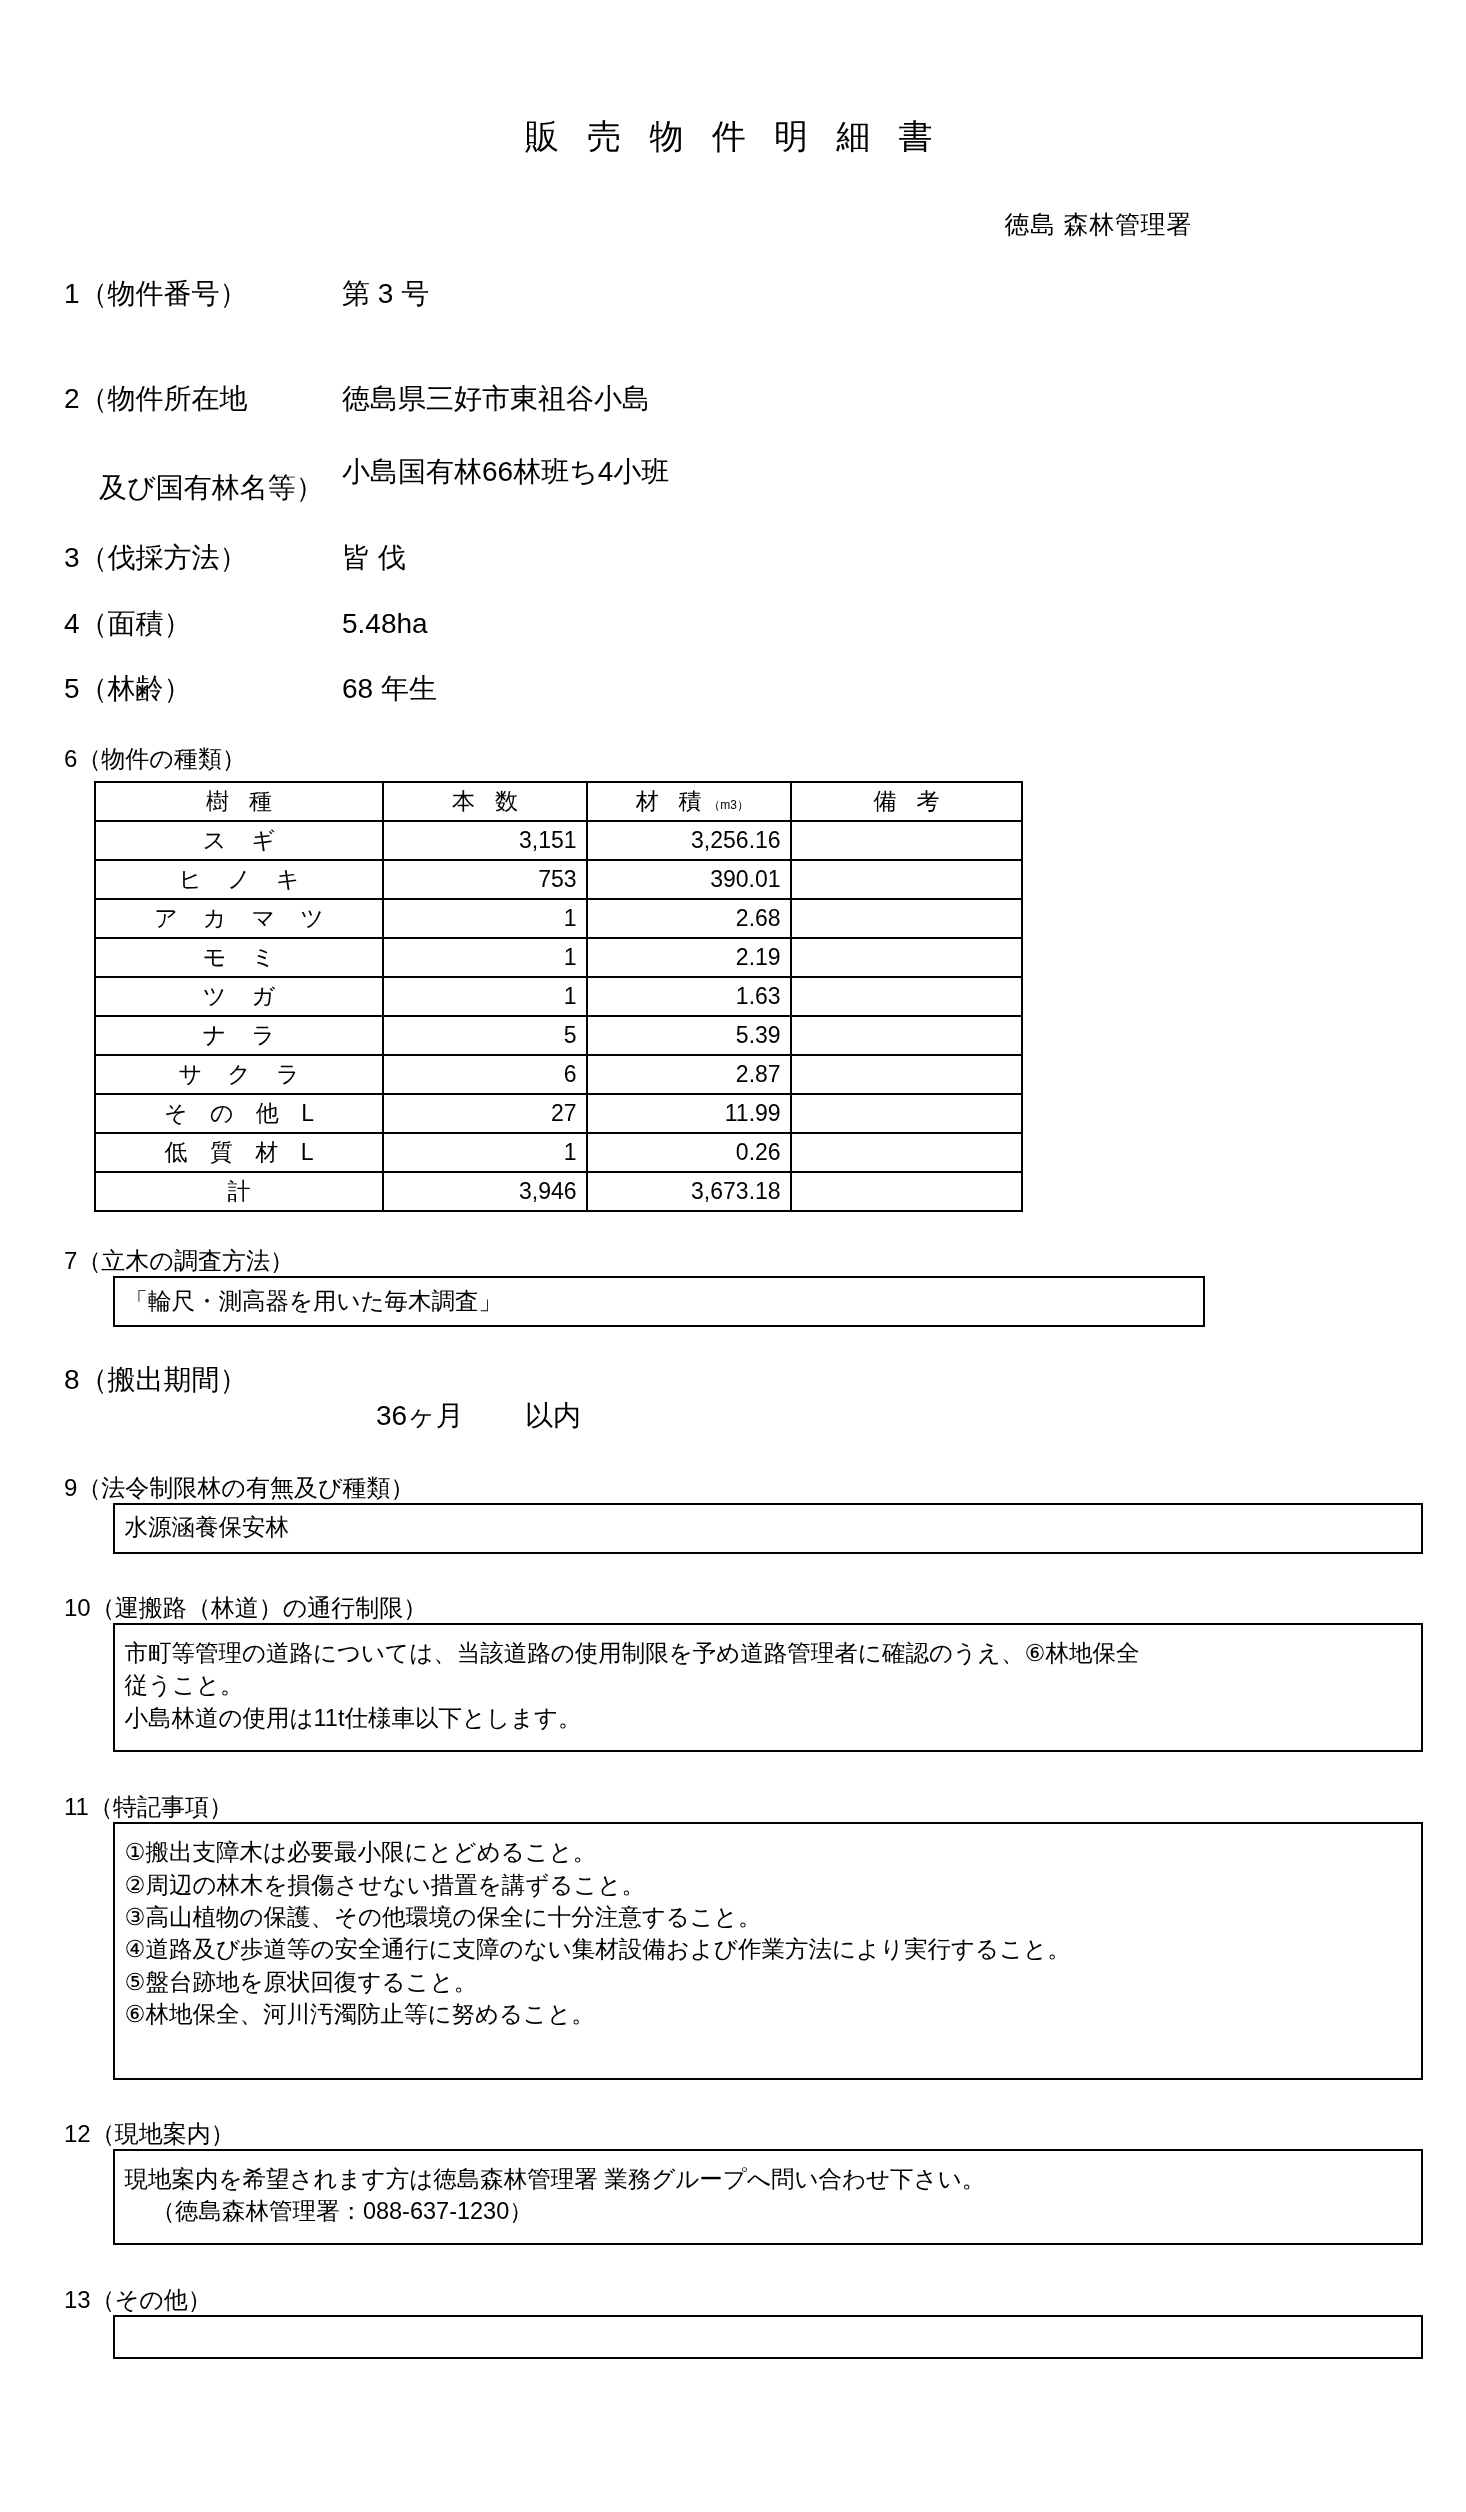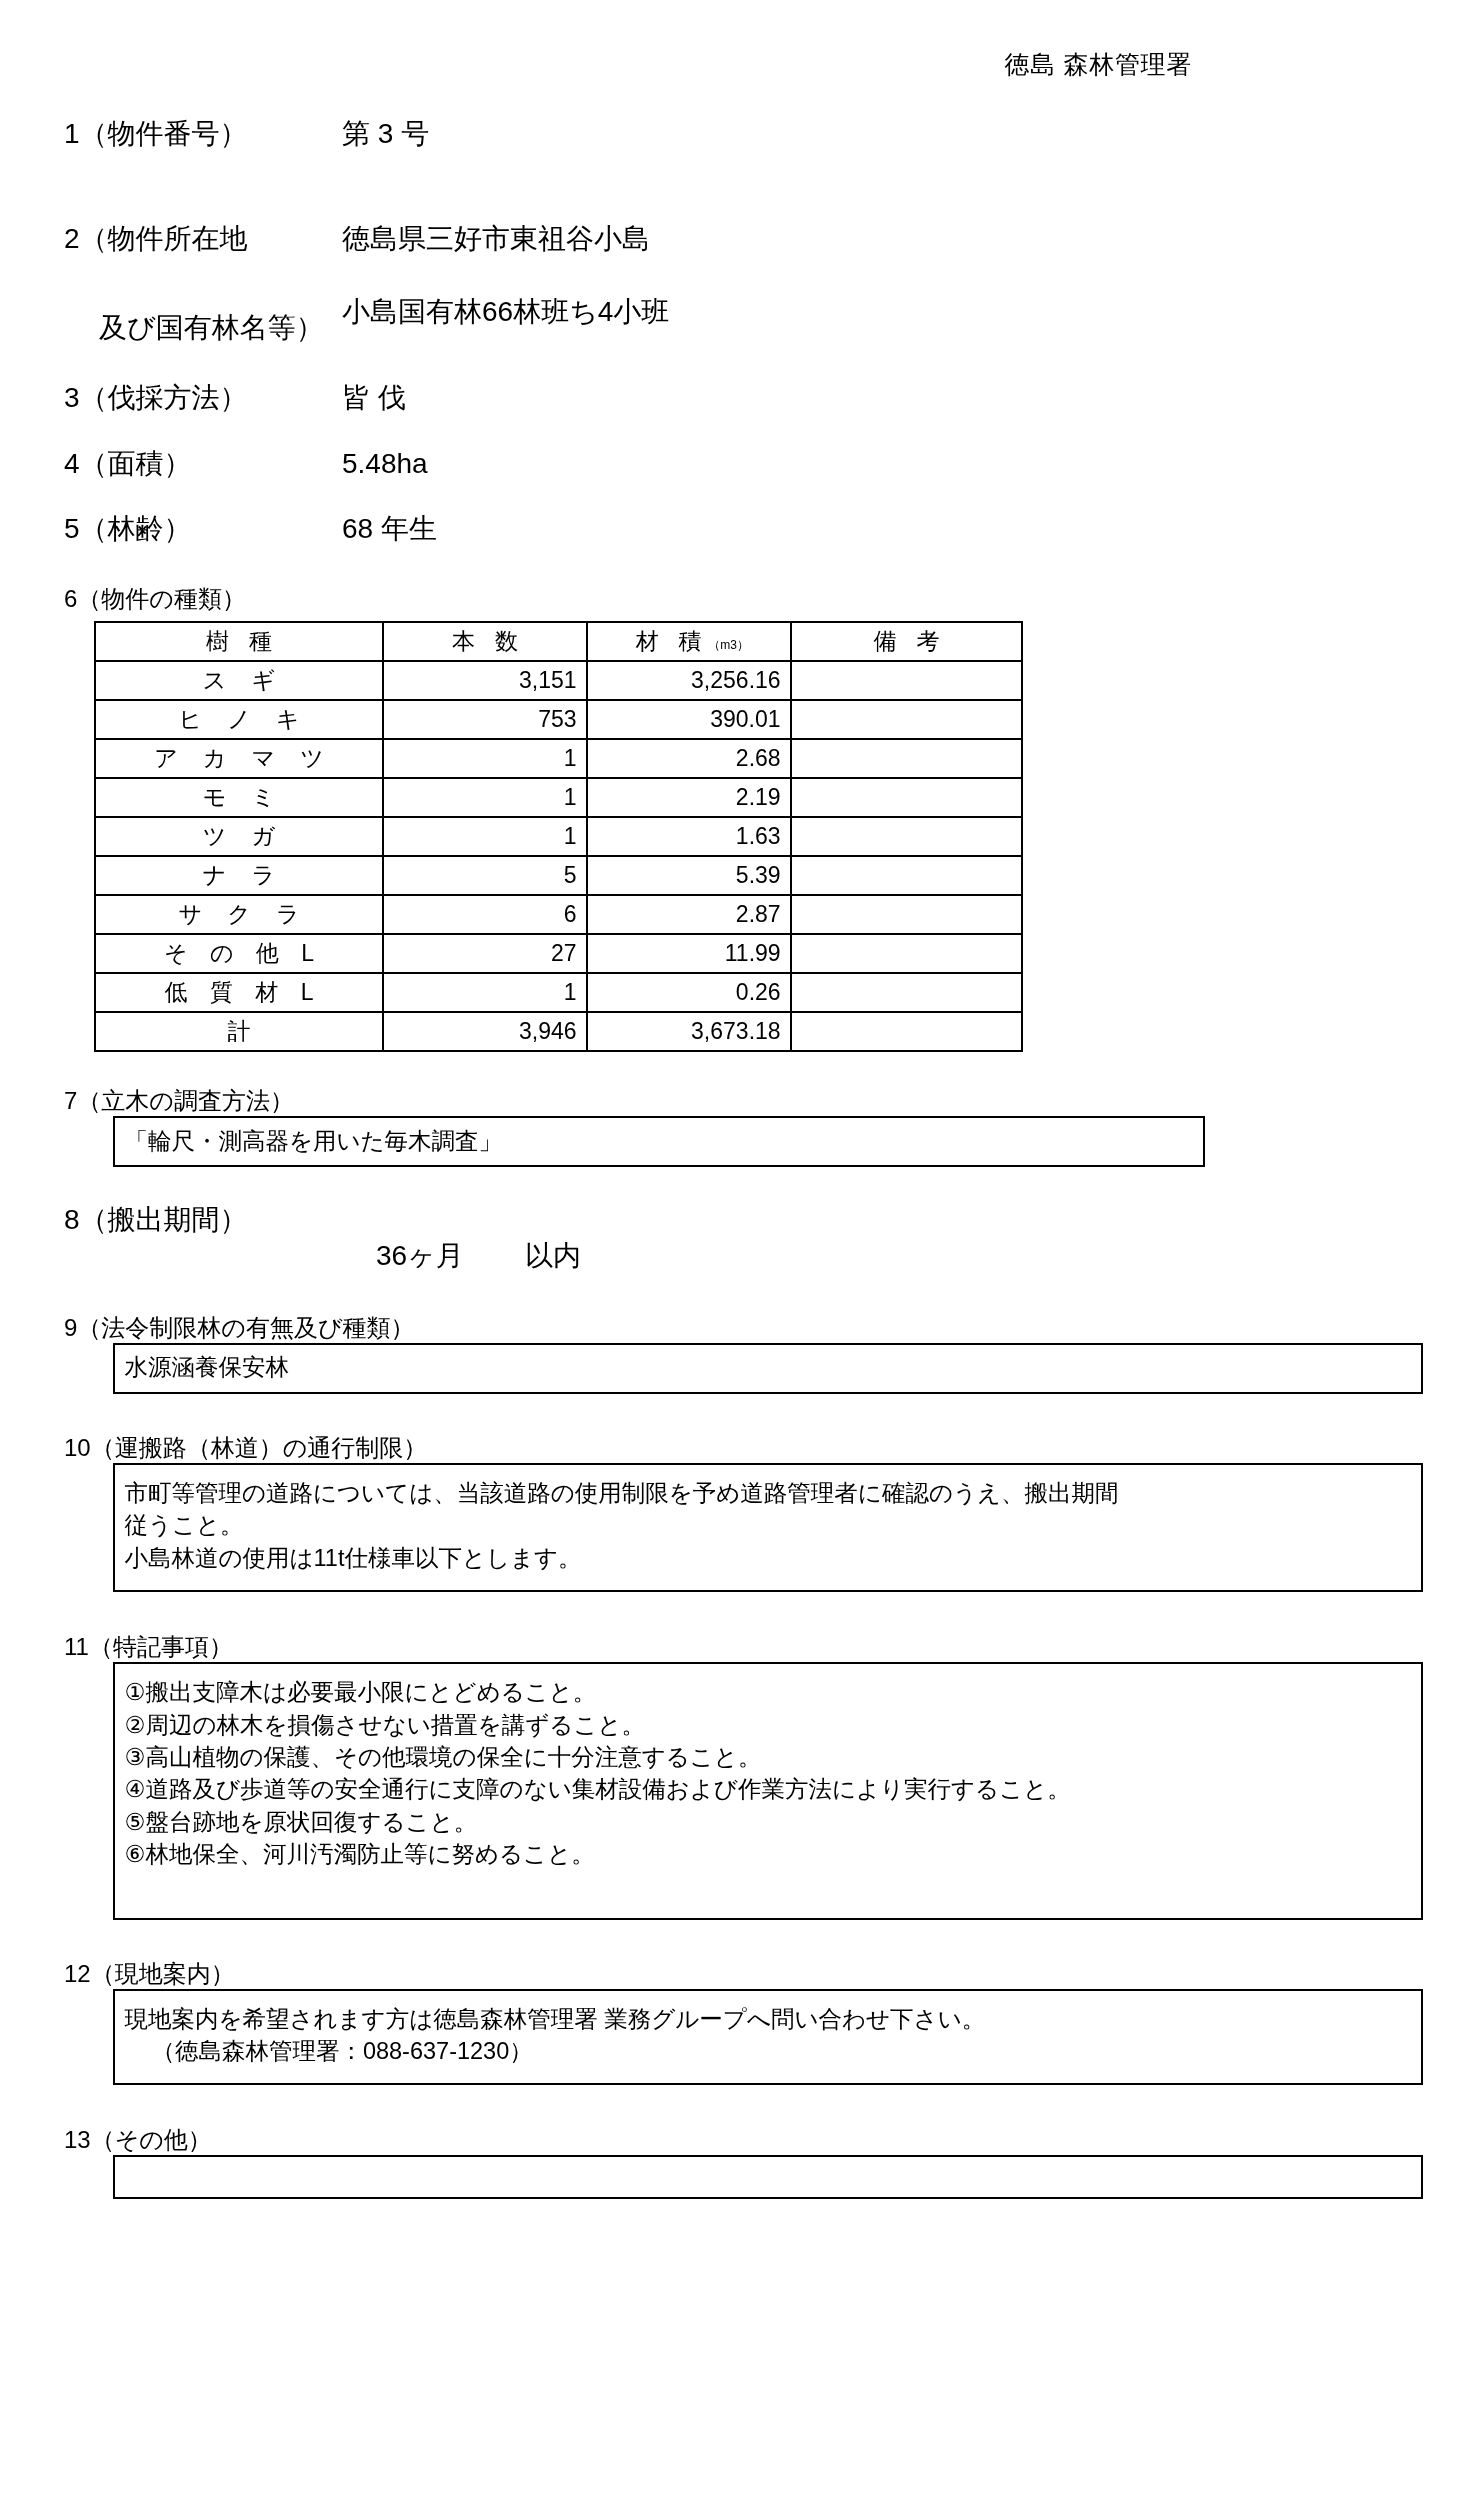--- a/index.html
+++ b/index.html
@@ -143,20 +143,21 @@
     height: 44px;
     padding: 0;
   }
   .note-line { white-space: nowrap; }
 </style>
 </head>
 <body>
 
 <div class="page">
 
+  <div class="doc-title">販 売 物 件 明 細 書</div>
 
   <div class="office-line">徳島 森林管理署</div>
 
   <div class="sp-1"></div>
 
   <div class="field-row">
     <div class="field-label">1（物件番号）</div>
     <div class="field-value">第 3 号</div>
   </div>
 
@@ -299,21 +300,21 @@
 
   <div class="section-head">9（法令制限林の有無及び種類）</div>
   <div class="box w-wide">
     <p class="note-line">水源涵養保安林</p>
   </div>
 
   <div class="sp-10"></div>
 
   <div class="section-head">10（運搬路（林道）の通行制限）</div>
   <div class="box w-wide tall-pad">
-    <p class="note-line">市町等管理の道路については、当該道路の使用制限を予め道路管理者に確認のうえ、搬出期間</p>
+    <p class="note-line">市町等管理の道路については、当該道路の使用制限を予め道路管理者に確認のうえ、⑥林地保全</p>
     <p class="note-line">従うこと。</p>
     <p class="note-line">小島林道の使用は11t仕様車以下とします。</p>
   </div>
 
   <div class="sp-11"></div>
 
   <div class="section-head">11（特記事項）</div>
   <div class="box w-wide tall-pad" style="padding-bottom:47px;">
     <p class="note-line">①搬出支障木は必要最小限にとどめること。</p>
     <p class="note-line">②周辺の林木を損傷させない措置を講ずること。</p>

